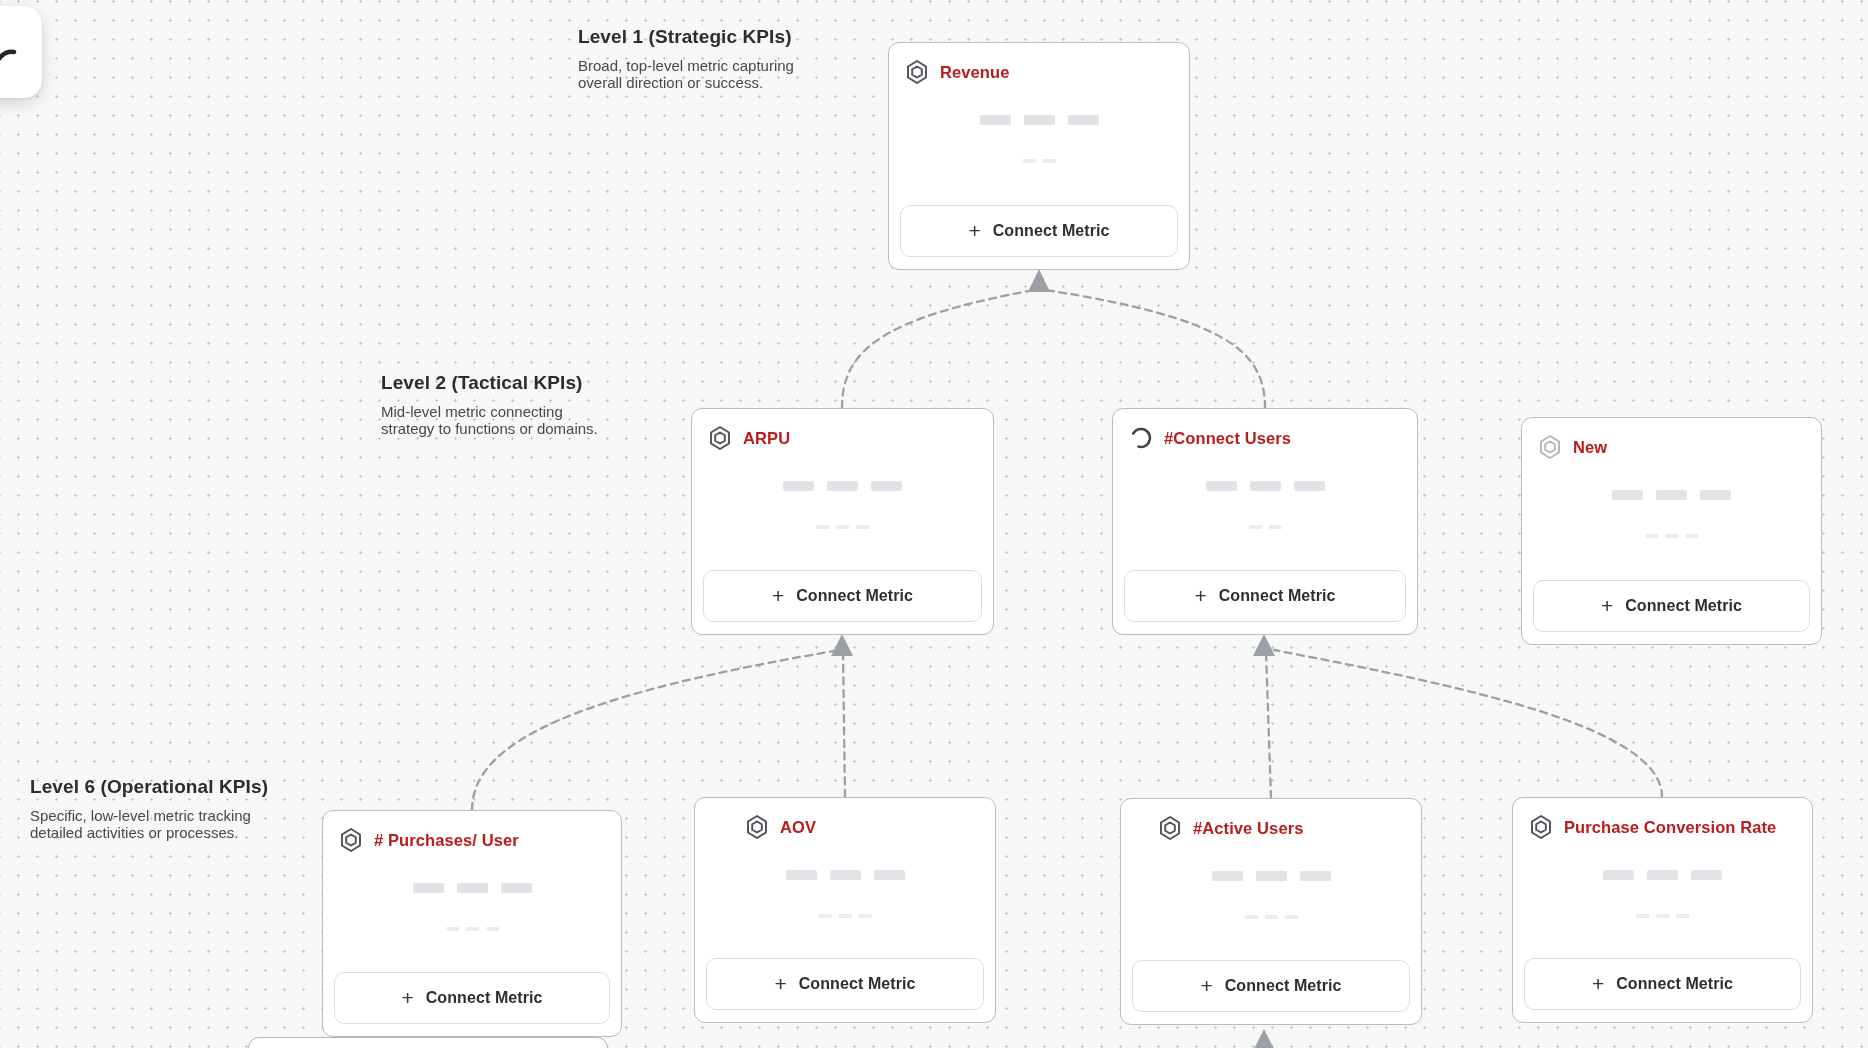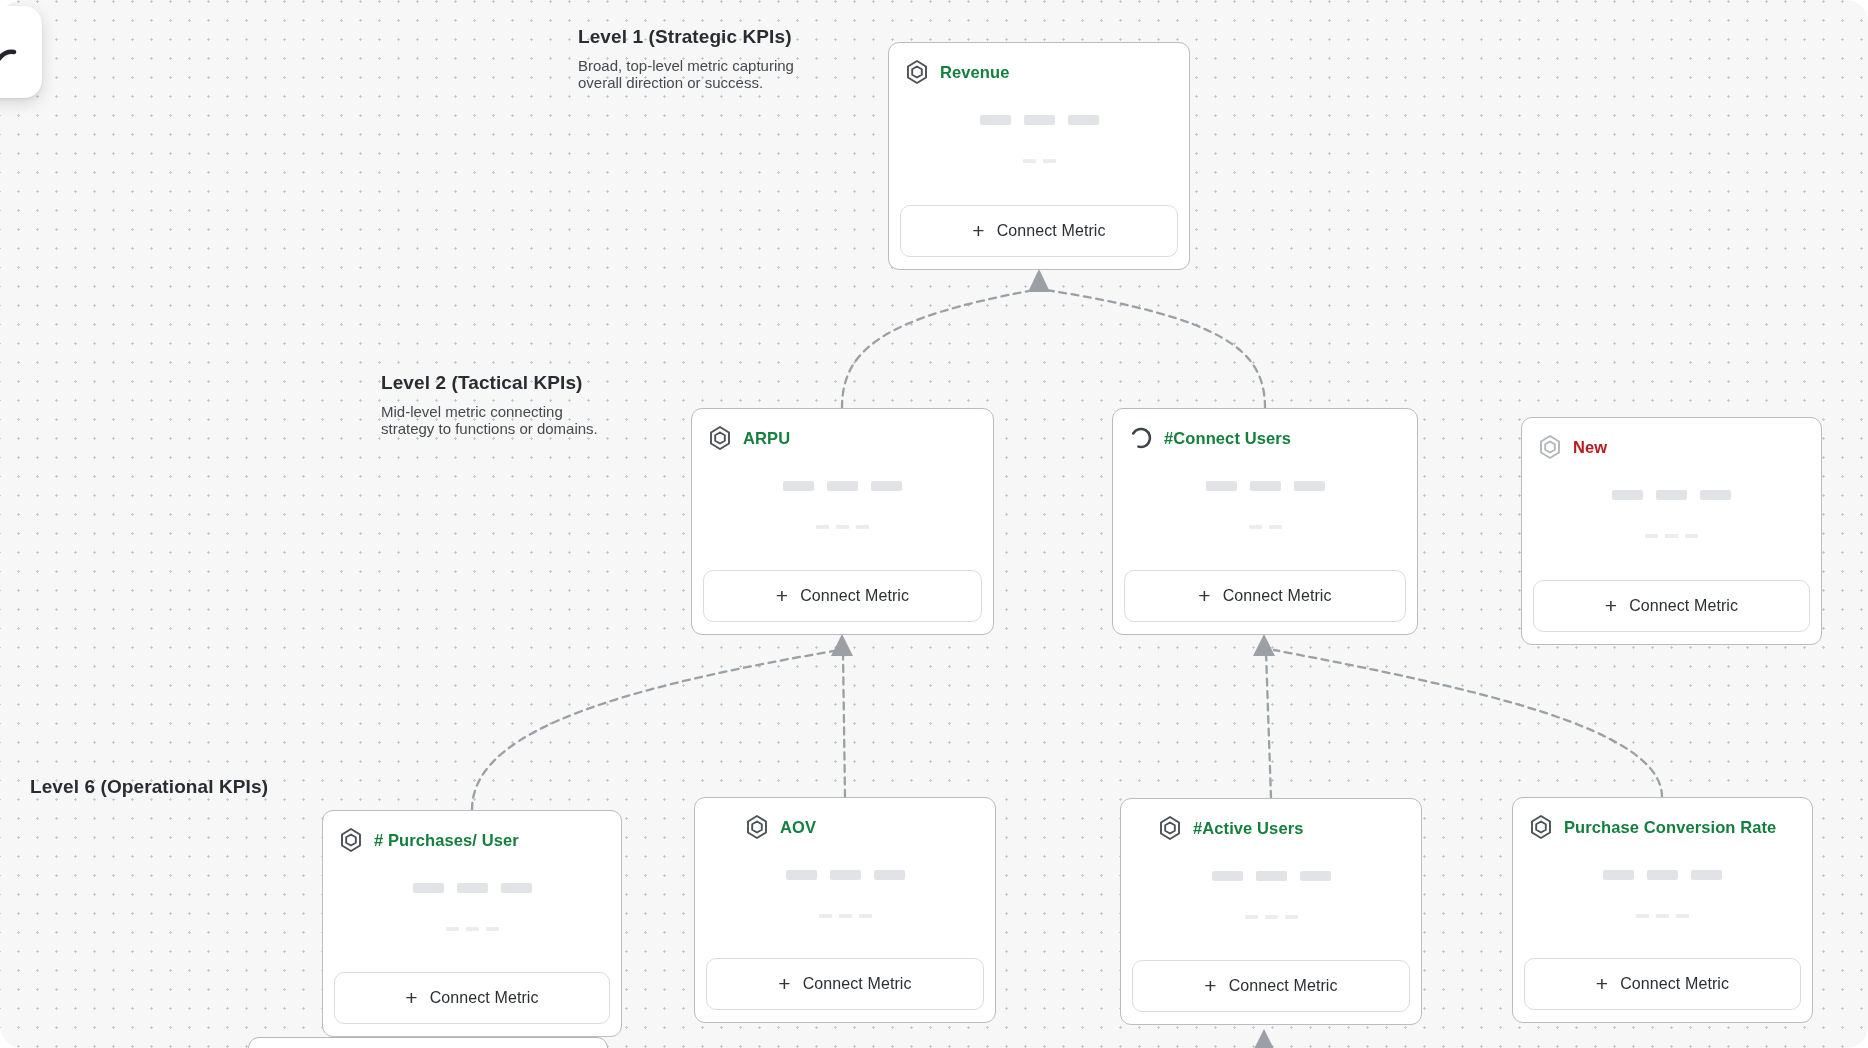--- a/index.html
+++ b/index.html
@@ -6,21 +6,20 @@
   html, body { width: 1868px; height: 1048px; overflow: hidden; }
   body { font-family: "Liberation Sans", "DejaVu Sans", sans-serif; }
 
   .canvas {
     position: relative; width: 1868px; height: 1048px;
     background-color: #f7f7f8;
     background-image: radial-gradient(#c7c9cd 1.15px, rgba(0,0,0,0) 1.35px);
     background-size: 19px 19px;
     background-position: 9px 11px;
     overflow: hidden;
-    border-radius: 22px;
   }
 
   
   .toolbar-fragment {
     position: absolute; left: -62px; top: 6px; width: 104px; height: 92px;
     background: #ffffff; border-radius: 18px;
     box-shadow: 0 5px 16px rgba(0,0,0,.14), 0 1px 3px rgba(0,0,0,.08);
   }
   .toolbar-fragment svg { position: absolute; left: 62px; top: 36px; }
 
@@ -46,38 +45,38 @@
   .card-arpu      { left: 691px;  top: 408px; width: 303px; height: 227px; }
   .card-paying    { left: 1112px; top: 408px; width: 306px; height: 227px; }
   .card-new       { left: 1521px; top: 417px; width: 301px; height: 228px; }
   .card-purchases { left: 322px;  top: 810px; width: 300px; height: 227px; }
   .card-aov       { left: 694px;  top: 797px; width: 302px; height: 226px; padding-left: 34px; }
   .card-active    { left: 1120px; top: 798px; width: 302px; height: 227px; padding-left: 21px; }
   .card-pcr       { left: 1512px; top: 797px; width: 301px; height: 226px; }
   .card-bottom-partial { left: 248px; top: 1037px; width: 360px; height: 60px; border-color: #b4b7bb; }
 
   .card-header { display: flex; align-items: center; gap: 11px; padding: 16px 16px 0 16px; }
-  .card-title  { font-size: 16.5px; font-weight: 700; color: #15803d; letter-spacing: .1px; white-space: nowrap; }
+  .card-title  { font-size: 16.5px; font-weight: 700; color: #b91c1c; letter-spacing: .1px; white-space: nowrap; }
   .card.muted .card-title { color: #b91c1c; }
   .metric-icon { flex: 0 0 auto; display: block; }
 
   .skeleton { position: absolute; left: 0; right: 0; top: 0; }
   .skel-row1 { position: absolute; top: 72px; left: 0; right: 0; display: flex; justify-content: center; gap: 13px; }
   .skel-block { width: 31px; height: 10px; border-radius: 2px; background: #e2e3e6; }
   .skel-row2 { position: absolute; top: 116px; left: 0; right: 0; display: flex; justify-content: center; gap: 7px; }
   .skel-dash { width: 13px; height: 4px; border-radius: 1px; background: #ebecee; }
 
   .connect-btn {
     position: absolute; left: 11px; right: 11px; bottom: 12px; height: 52px;
     background: #ffffff; border: 1.4px solid #dadcdf; border-radius: 10px;
     display: flex; align-items: center; justify-content: center; gap: 12px;
     cursor: pointer;
   }
   .connect-btn .plus { font-size: 21px; font-weight: 400; color: #33373b; line-height: 1; margin-top: -2px; }
-  .connect-btn .label { font-size: 16px; font-weight: 400; color: #2b2f33; letter-spacing: .1px; }
+  .connect-btn .label { font-size: 16px; font-weight: 700; color: #2b2f33; letter-spacing: .1px; }
 </style>
 </head>
 <body>
 
 <div class="canvas">
 
   <svg class="edges" width="1868" height="1048" viewBox="0 0 1868 1048">
 
     <path class="edge" d="M842,408 C842,350 882,318 1034,290"></path>
 
@@ -107,20 +106,21 @@
   <div class="level-label level-1">
     <h2>Level 1 (Strategic KPIs)</h2>
     <p>Broad, top-level metric capturing overall direction or success.</p>
   </div>
   <div class="level-label level-2">
     <h2>Level 2 (Tactical KPIs)</h2>
     <p>Mid-level metric connecting strategy to functions or domains.</p>
   </div>
   <div class="level-label level-3">
     <h2>Level 6 (Operational KPIs)</h2>
+    <p>Specific, low-level metric tracking detailed activities or processes.</p>
   </div>
 
   <div class="card card-revenue">
     <div class="card-header">
       <svg class="metric-icon" width="24" height="26" viewBox="0 0 24 26">
         <path d="M12 2 L21 7.5 V18.5 L12 24 L3 18.5 V7.5 Z" fill="none" stroke="#4c5157" stroke-width="1.9" stroke-linejoin="round"></path>
         <path d="M12 7.5 L16.8 10.3 V15.7 L12 18.5 L7.2 15.7 V10.3 Z" fill="none" stroke="#4c5157" stroke-width="1.9" stroke-linejoin="round"></path>
       </svg>
       <span class="card-title">Revenue</span>
     </div>

